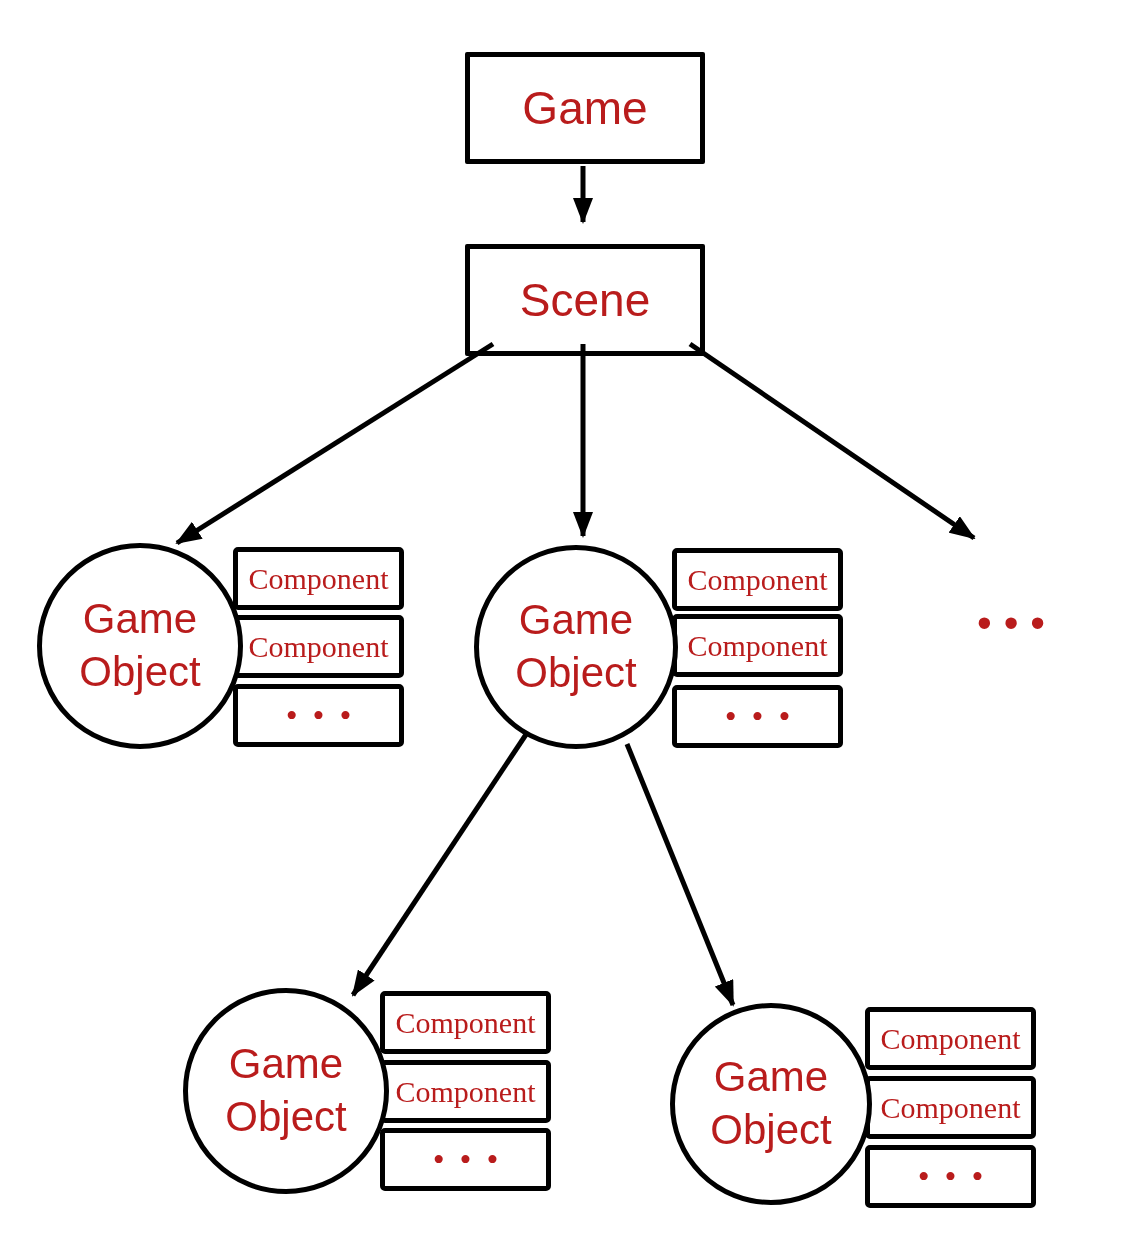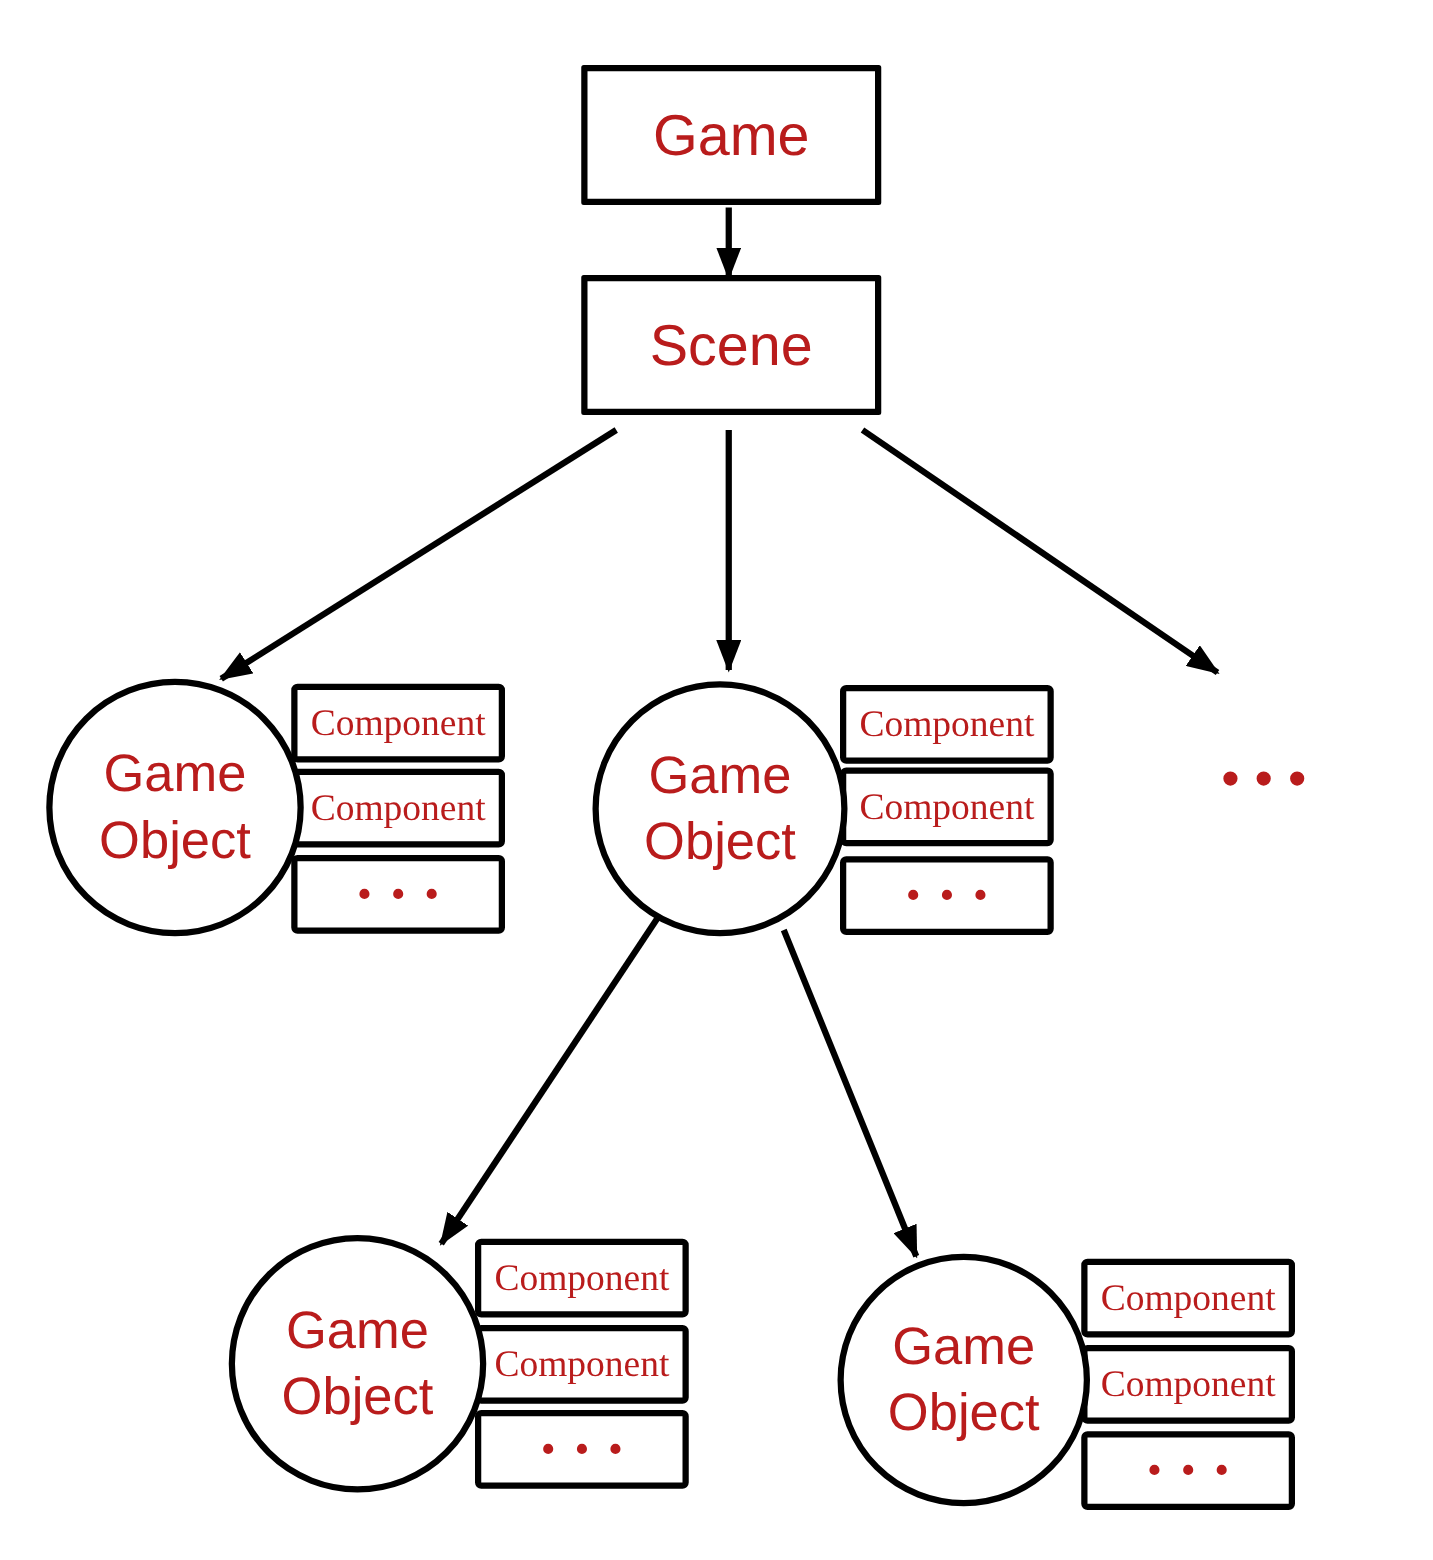--- a/index.html
+++ b/index.html
@@ -26,21 +26,21 @@
     height: 112px;
     border: 5px solid #000;
     border-radius: 2px;
     background: #fff;
     display: flex;
     align-items: center;
     justify-content: center;
     font-size: 46px;
   }
   #game-node  { left: 465px; top: 52px;  }
-  #scene-node { left: 465px; top: 220px; text-align: right; }
+  #scene-node { left: 465px; top: 244px; text-align: right; }
 
   
   .go-circle {
     position: absolute;
     box-sizing: border-box;
     border: 5px solid #000;
     border-radius: 50%;
     background: #fff;
     display: flex;
     flex-direction: column;

